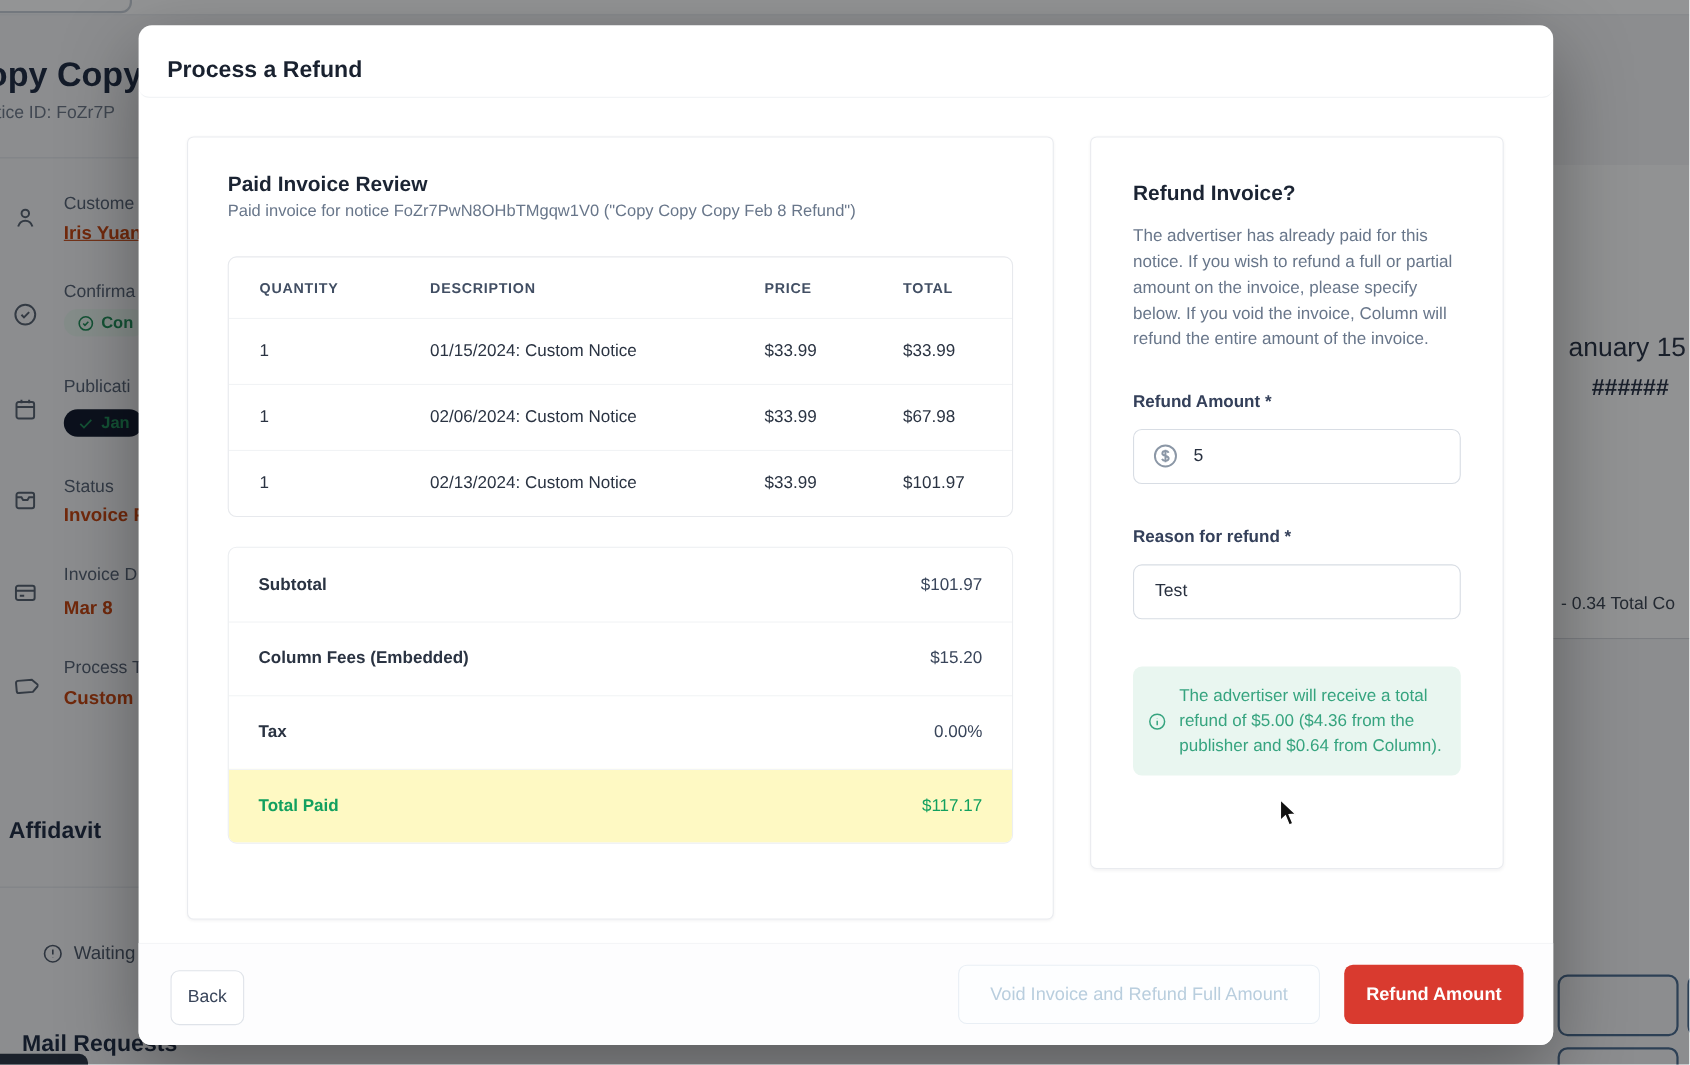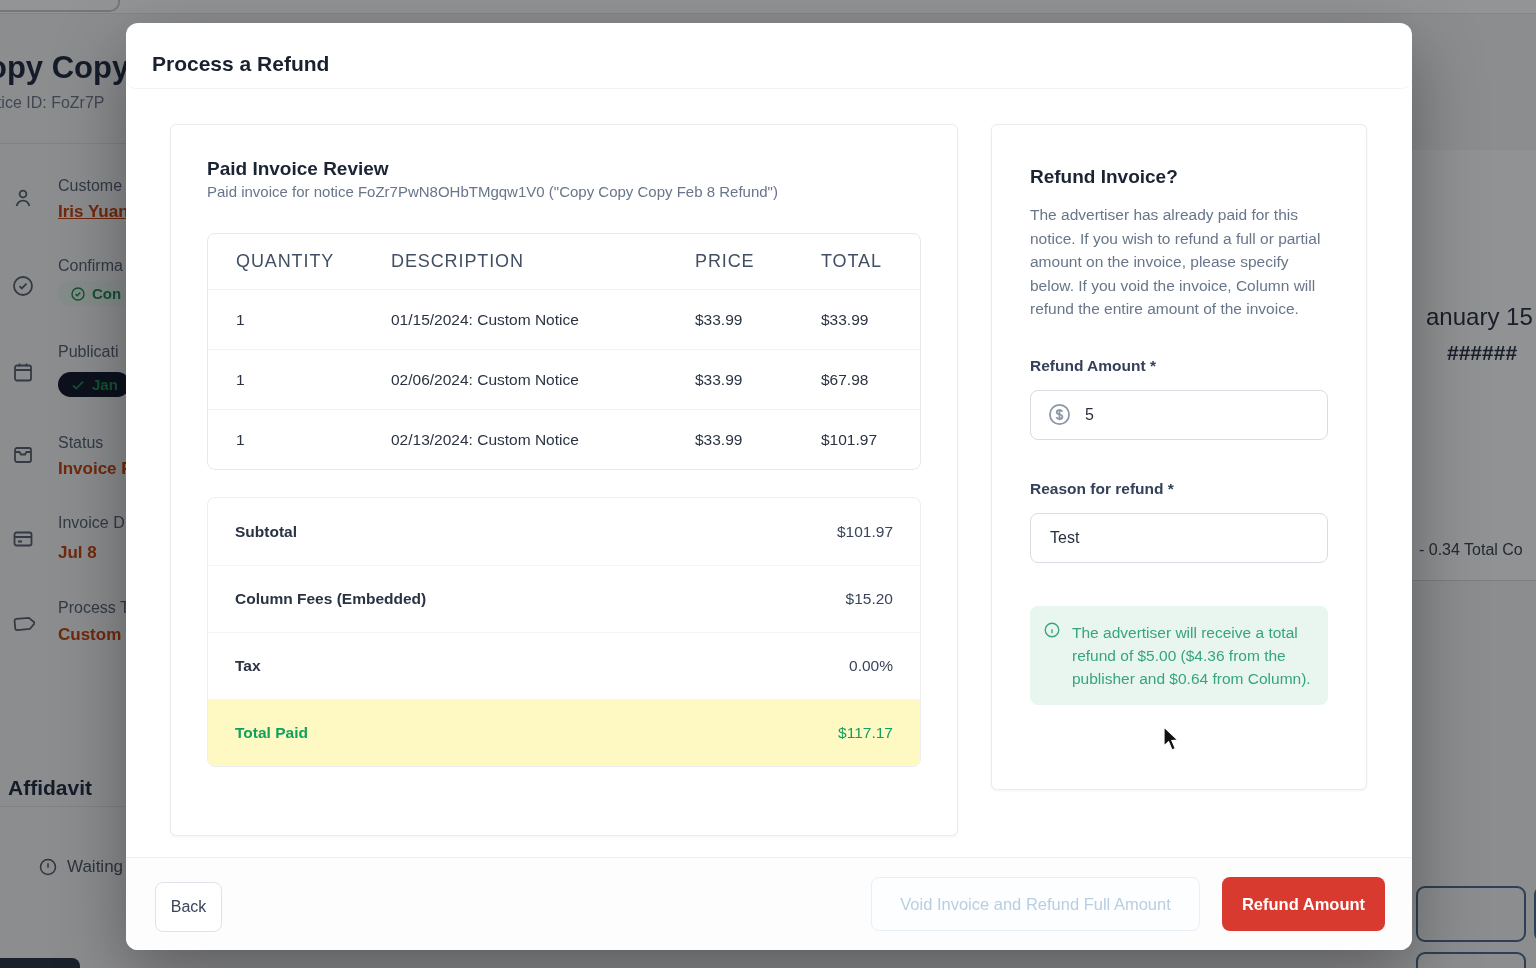--- a/index.html
+++ b/index.html
@@ -13,21 +13,21 @@
   .bg-chrome-btn { position:absolute; left:-16px; top:-30px; width:136px; height:42px; border:2px solid #c7ced6; border-radius:10px; background:#fff; }
   .bg-h1 { position:absolute; left:-12px; top:50px; font-size:31px; font-weight:700; color:#1e2940; white-space:nowrap; }
   .bg-noticeid { position:absolute; left:-12px; top:94px; font-size:16px; color:#6d7787; white-space:nowrap; }
   .bg-divider { position:absolute; height:1px; background:#dcdfe4; }
   .bg-row-label { position:absolute; left:58px; font-size:16px; color:#556072; white-space:nowrap; }
   .bg-row-value { position:absolute; left:58px; font-size:17px; font-weight:700; color:#c2410c; white-space:nowrap; }
   .bg-link { text-decoration:underline; }
   .bg-icon { position:absolute; left:11px; width:24px; height:24px; color:#555f6e; }
   .bg-badge { position:absolute; left:58px; display:inline-flex; align-items:center; gap:6px; background:#e7f3ec; color:#1d8a55; font-size:15px; font-weight:600; border-radius:15px; padding:4px 12px; white-space:nowrap; }
   .bg-badge svg { width:16px; height:16px; }
-  .bg-section-h { position:absolute; left:8px; font-size:21px; font-weight:700; color:#1e2940; white-space:nowrap;margin-top:32px; }
+  .bg-section-h { position:absolute; left:8px; font-size:21px; font-weight:700; color:#1e2940; white-space:nowrap; }
   .bg-waiting { position:absolute; left:38px; top:857px; display:flex; align-items:center; gap:9px; color:#4c5666; font-size:17px; white-space:nowrap; }
   .bg-waiting svg { width:20px; height:20px; }
   .bg-dark-btn { position:absolute; left:-12px; top:958px; width:92px; height:32px; background:#2a3342; border-radius:8px; }
   .bg-right-card { position:absolute; left:1399px; top:150px; width:200px; height:430px; background:#fbfbfc; border-left:1px solid #e6e8ec; }
   .bg-date { position:absolute; left:1426px; top:303px; font-size:24px; color:#273043; white-space:nowrap; }
   .bg-hash { position:absolute; left:1447px; top:341px; font-size:21px; font-weight:600; color:#273043; white-space:nowrap; }
   .bg-totalco { position:absolute; left:1419px; top:541px; font-size:16px; color:#39424f; white-space:nowrap; }
   .bg-blue-btn { position:absolute; border:2px solid #49698e; border-radius:9px; background:transparent; }
 
   
@@ -40,40 +40,40 @@
 
   .card { position:absolute; background:#fff; border:1px solid #e9ebef; border-radius:6px; box-shadow:0 1px 3px rgba(16,24,40,.05); }
   .card-invoice { left:44px; top:101px; width:788px; height:712px; padding:33px 36px; }
   .card-title { font-size:19px; font-weight:700; color:#1b2433; }
   .card-sub { margin-top:3px; font-size:15px; color:#68768a; }
 
   .inv-table { margin-top:33px; border:1px solid #e7e9ed; border-radius:8px; overflow:hidden; }
   .tr { display:grid; grid-template-columns:155px 304px 126px 1fr; align-items:center; padding-left:28px; }
   .tr.head { height:55px; }
   .tr.body { height:60px; border-top:1px solid #f1f3f5; }
-  .th { font-size:18px; font-weight:400; letter-spacing:.05em; color:#414e63; }
+  .th { font-size:13px; font-weight:700; letter-spacing:.05em; color:#414e63; }
   .td { font-size:15.5px; color:#2a3342; }
 
   .summary { margin-top:27px; border:1px solid #eceef1; border-radius:8px; overflow:hidden; }
   .sum-row { height:67px; display:flex; align-items:center; justify-content:space-between; padding:0 27px; }
   .sum-row + .sum-row { border-top:1px solid #f2f4f6; }
   .sum-label { font-size:15.5px; font-weight:700; color:#2a3342; }
   .sum-value { font-size:15.5px; color:#39455a; }
   .sum-row.total { background:#fef9c3; }
   .sum-row.total .sum-label, .sum-row.total .sum-value { color:#12a05f; }
 
   .card-refund { left:865px; top:101px; width:376px; height:666px; padding:41px 38px; }
   .refund-desc { margin-top:15px; font-size:15.5px; color:#68768a; line-height:1.52; }
   .fld-label { margin-top:36px; font-size:15.5px; font-weight:600; color:#34405a; }
   .fld-label.second { margin-top:40px; }
   .input-wrap { margin-top:15px; height:50px; border:1px solid #d8dde4; border-radius:8px; background:#fff; display:flex; align-items:center; padding-left:16px; gap:13px; }
   .input-wrap svg { width:25px; height:25px; color:#8b97a6; flex:none; }
   .input-wrap input { border:none; outline:none; font-size:16px; color:#28303f; font-family:inherit; width:100%; background:transparent; }
   .input-wrap.no-icon { padding-left:19px; }
-  .info-box { margin-top:43px; background:#e9f6f0; border-radius:8px; display:flex; gap:11px; padding:15px 16px 15px 13px; }
+  .info-box { margin-top:43px; background:#e9f6f0; border-radius:8px; display:flex; align-items:center; gap:11px; padding:15px 16px 15px 13px; }
   .info-box svg { width:18px; height:18px; color:#36a47f; flex:none; }
   .info-text { font-size:15.5px; color:#36a47f; line-height:1.5; }
 
   .modal-footer { position:absolute; left:0; right:0; bottom:0; height:93px; border-top:1px solid #eef0f2; background:#fdfdfe; border-radius:0 0 12px 12px; }
   .btn { position:absolute; display:flex; align-items:center; justify-content:center; border-radius:8px; cursor:pointer; white-space:nowrap; }
   .btn-back { left:29px; top:24px; width:67px; height:50px; border:1px solid #dfe3e9; background:#fff; font-size:16px; color:#39455a; }
   .btn-void { left:745px; top:19px; width:329px; height:54px; border:1px solid #e9eff5; background:#fdfeff; font-size:16.5px; color:#b9cede; }
   .btn-refund { left:1096px; top:19px; width:163px; height:54px; background:#d93a2f; font-size:16.5px; font-weight:700; color:#ffffff; }
 
   .cursor { position:absolute; left:1162px; top:726px; width:22px; height:26px; }
@@ -129,21 +129,21 @@
         <path d="M4 9h4.5l1.5 2.5h4L15.5 9H20"></path>
       </svg>
     <div class="bg-row-label" style="top:434px">Status</div>
     <div class="bg-row-value" style="top:459px">Invoice P</div>
 
     <svg class="bg-icon" style="top:527px" viewBox="0 0 24 24" fill="none" stroke="currentColor" stroke-width="1.8">
         <rect x="3.5" y="5.5" width="17" height="13" rx="2"></rect>
         <path d="M3.5 10h17M7 14.5h4"></path>
       </svg>
     <div class="bg-row-label" style="top:514px">Invoice D</div>
-    <div class="bg-row-value" style="top:543px">Jul 8</div>
+    <div class="bg-row-value" style="top:543px">Mar 8</div>
 
     <svg class="bg-icon" style="top:612px" viewBox="0 0 24 24" fill="none" stroke="currentColor" stroke-width="1.8">
         <path d="M12.6 3.5H20.5v7.9L11.6 20.3a2 2 0 0 1-2.8 0l-5.1-5.1a2 2 0 0 1 0-2.8z" transform="rotate(40 12 12)"></path>
       </svg>
     <div class="bg-row-label" style="top:599px">Process T</div>
     <div class="bg-row-value" style="top:625px">Custom</div>
 
     <div class="bg-section-h" style="top:744px">Affidavit</div>
     <div class="bg-divider" style="left:0;top:806px;width:410px;"></div>
 

